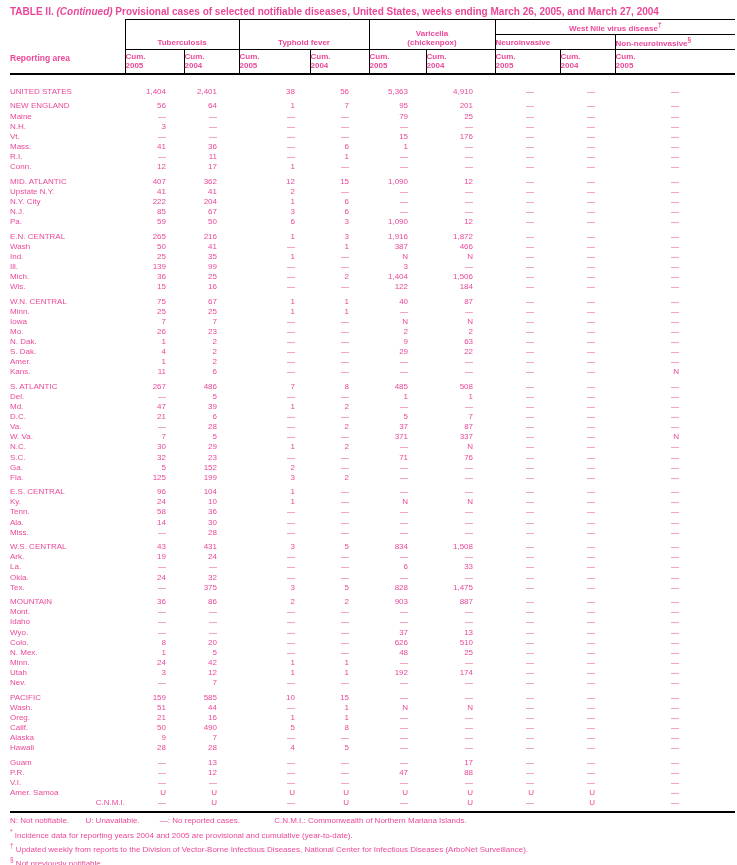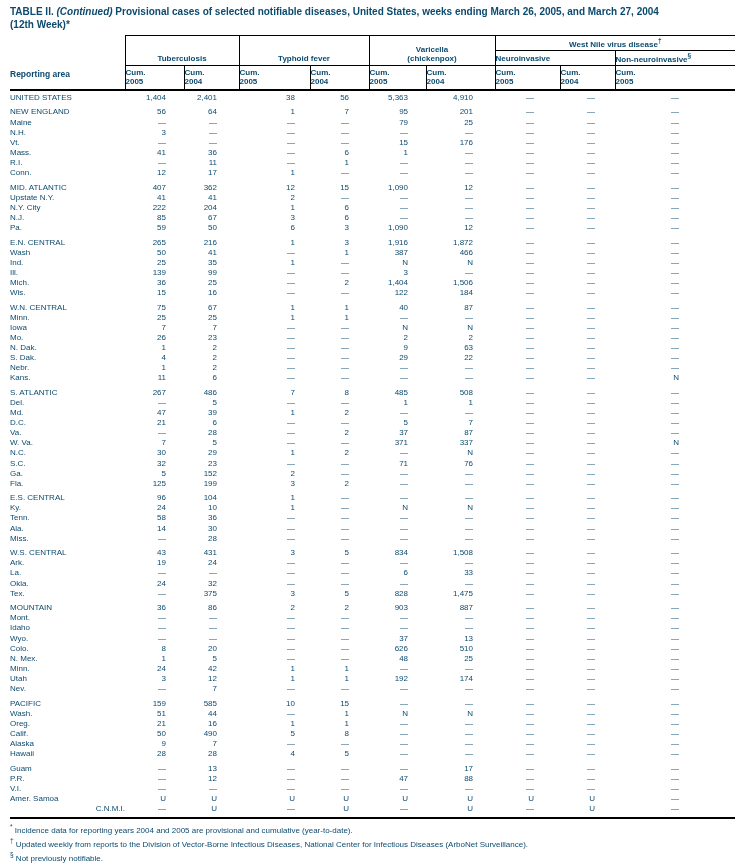--- a/index.html
+++ b/index.html
@@ -1,19 +1,19 @@
 <!DOCTYPE html>
 <html><head>
 <meta charset="utf-8">
 <style>
   * { box-sizing: border-box; }
   html, body { margin: 0; padding: 0; background: #fff; }
   .page {
     width: 737px; height: 865px;
-    background: #fff; color: #0c4a6e;
+    background: #fff; color: #ec4899;
     font-family: "Liberation Sans", "DejaVu Sans", sans-serif;
     padding: 6px 2px 0 10px;
     overflow: hidden;
   }
   .title { font-size: 10px; font-weight: bold; line-height: 12.5px; letter-spacing: 0; }
   .title .bi { font-style: italic; }
   .title2 { font-size: 10px; font-weight: bold; line-height: 12px; margin-bottom: 4px; }
 
   table { border-collapse: collapse; table-layout: fixed; width: 725px; }
   thead th { font-size: 8px; font-weight: bold; padding: 0; vertical-align: bottom; line-height: 9.5px; }
@@ -29,41 +29,40 @@
   tbody td:nth-child(2)  { padding-right: 18px; }
   tbody td:nth-child(3)  { padding-right: 22px; }
   tbody td:nth-child(4)  { padding-right: 15px; }
   tbody td:nth-child(5)  { padding-right: 20px; }
   tbody td:nth-child(6)  { padding-right: 18px; }
   tbody td:nth-child(7)  { padding-right: 22px; }
   tbody td:nth-child(8)  { padding-right: 26px; }
   tbody td:nth-child(9)  { padding-right: 20px; }
   tbody td:nth-child(10) { padding-right: 56px; }
   tbody tr.sec td { padding-top: 4.5px; }
-  tbody tr:first-child td { padding-top: 2px; }
+  tbody tr:first-child td { padding-top: 12px; }
   tbody tr:last-child td { padding-bottom: 3px; border-bottom: 2px solid #000; text-align: right; }
 
   .footnotes { margin-top: 3px; width: 725px; }
   .legend { font-size: 8px; line-height: 10.5px; }
   .legend span:nth-child(1) { margin-right: 14px; }
   .legend span:nth-child(2) { margin-right: 18px; }
   .legend span:nth-child(3) { margin-right: 32px; }
   .note { font-size: 8px; line-height: 10.3px; }
 </style>
 </head>
 <body>
 
 <div class="page">
 
   <div class="title">
     <span class="b">TABLE II.</span>
     <span class="bi">(Continued)</span>
     <span class="b">Provisional cases of selected notifiable diseases, United States, weeks ending March 26, 2005, and March 27, 2004</span>
   </div>
-  <div class="title2">(12th Week)*</div>
 
   <table>
     <colgroup>
       <col style="width:115px">
         <col style="width:59px">
         <col style="width:55px">
       <col style="width:71px">
         <col style="width:59px">
         <col style="width:57px">
       <col style="width:69px">
@@ -397,21 +396,21 @@
           <td>2</td>
           <td>—</td>
           <td>—</td>
           <td>29</td>
           <td>22</td>
           <td>—</td>
           <td>—</td>
           <td>—</td>
         </tr>
         <tr>
-          <td>Nebr.</td>
+          <td>Amer.</td>
           <td>1</td>
           <td>2</td>
           <td>—</td>
           <td>—</td>
           <td>—</td>
           <td>—</td>
           <td>—</td>
           <td>—</td>
           <td>—</td>
         </tr>
@@ -904,18 +903,24 @@
           <td>—</td>
           <td>U</td>
           <td>—</td>
           <td>U</td>
           <td>—</td>
         </tr>
       </tbody>
   </table>
 
   <div class="footnotes">
+    <div class="legend">
+      <span>N: Not notifiable.</span>
+      <span>U: Unavailable.</span>
+      <span>—: No reported cases.</span>
+      <span>C.N.M.I.: Commonwealth of Northern Mariana Islands.</span>
+    </div>
     <div class="note"><sup>*</sup> <span>Incidence data for reporting years 2004 and 2005 are provisional and cumulative (year-to-date).</span></div>
     <div class="note"><sup>†</sup> <span>Updated weekly from reports to the Division of Vector-Borne Infectious Diseases, National Center for Infectious Diseases (ArboNet Surveillance).</span></div>
     <div class="note"><sup>§</sup> <span>Not previously notifiable.</span></div>
   </div>
 
 </div>
 
 </body></html>

